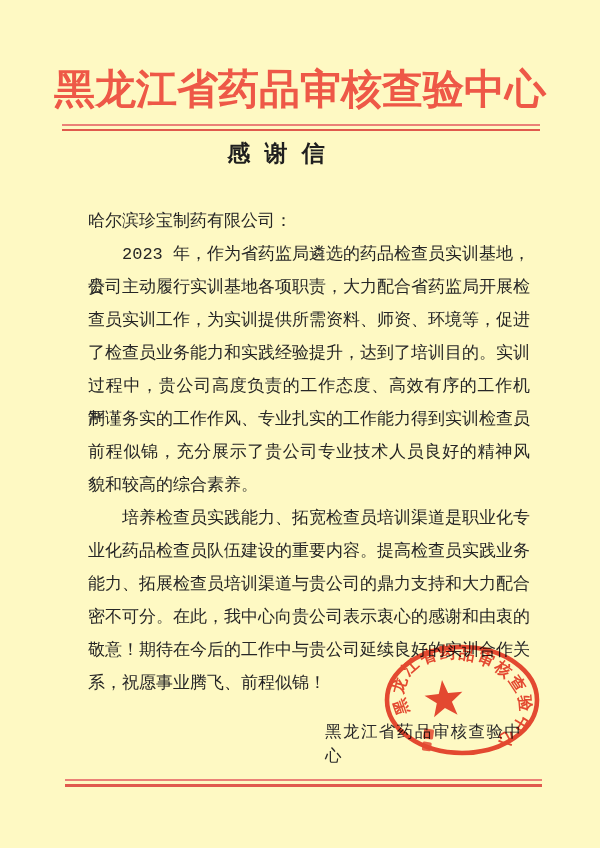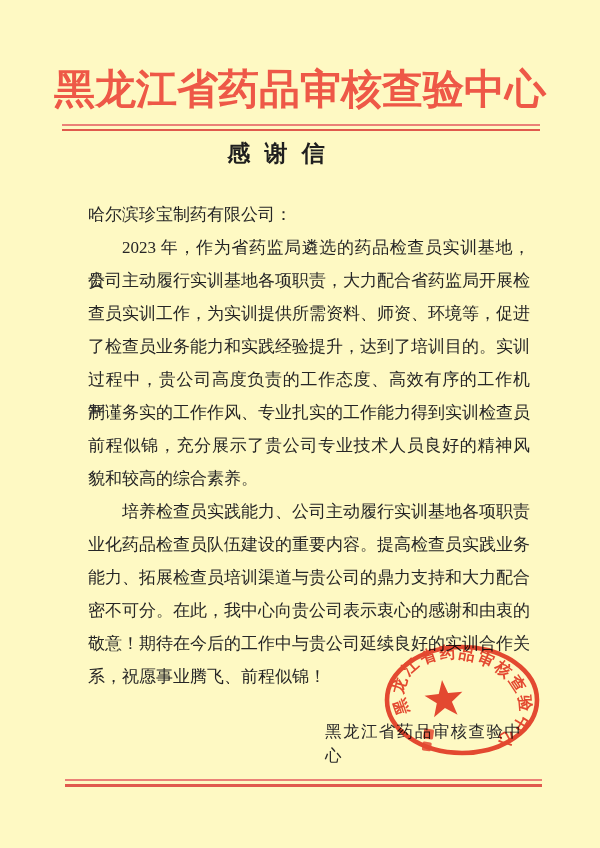--- a/index.html
+++ b/index.html
@@ -38,23 +38,24 @@
     font-size: 23px;
     line-height: 30px;
     font-weight: 600;
     letter-spacing: 0.62em;
     text-indent: 0.62em;
     color: #1f1f1f;
     white-space: nowrap;
   }
   .letter-body {
     position: absolute;
-    top: 198px; left: 88px; width: 442px;
+    top: 205px; left: 88px; width: 442px;
     font-size: 17px;
     color: #262626;
+    font-family: Liberation Mono, monospace;
   }
   .line {
     height: 33px;
     line-height: 33px;
     white-space: nowrap;
   }
   .line.just {
     white-space: normal;
     text-align: justify;
     text-align-last: justify;
@@ -101,21 +102,21 @@
   <div class="letter-body">
       <div class="line">哈尔滨珍宝制药有限公司：</div>
       <div class="line just indent">2023 年，作为省药监局遴选的药品检查员实训基地，贵</div>
       <div class="line just">公司主动履行实训基地各项职责，大力配合省药监局开展检</div>
       <div class="line just">查员实训工作，为实训提供所需资料、师资、环境等，促进</div>
       <div class="line just">了检查员业务能力和实践经验提升，达到了培训目的。实训</div>
       <div class="line just">过程中，贵公司高度负责的工作态度、高效有序的工作机制、</div>
       <div class="line just">严谨务实的工作作风、专业扎实的工作能力得到实训检查员</div>
       <div class="line just">前程似锦，充分展示了贵公司专业技术人员良好的精神风</div>
       <div class="line">貌和较高的综合素养。</div>
-      <div class="line just indent">培养检查员实践能力、公司主动履行实训基地各项职责</div>
+      <div class="line just indent">培养检查员实践能力、拓宽检查员培训渠道是职业化专</div>
       <div class="line just">业化药品检查员队伍建设的重要内容。提高检查员实践业务</div>
       <div class="line just">能力、拓展检查员培训渠道与贵公司的鼎力支持和大力配合</div>
       <div class="line just">密不可分。在此，我中心向贵公司表示衷心的感谢和由衷的</div>
       <div class="line just">敬意！期待在今后的工作中与贵公司延续良好的实训合作关</div>
       <div class="line">系，祝愿事业腾飞、前程似锦！</div>
     </div>
 
   <div class="signature">黑龙江省药品审核查验中心</div>
 
 

